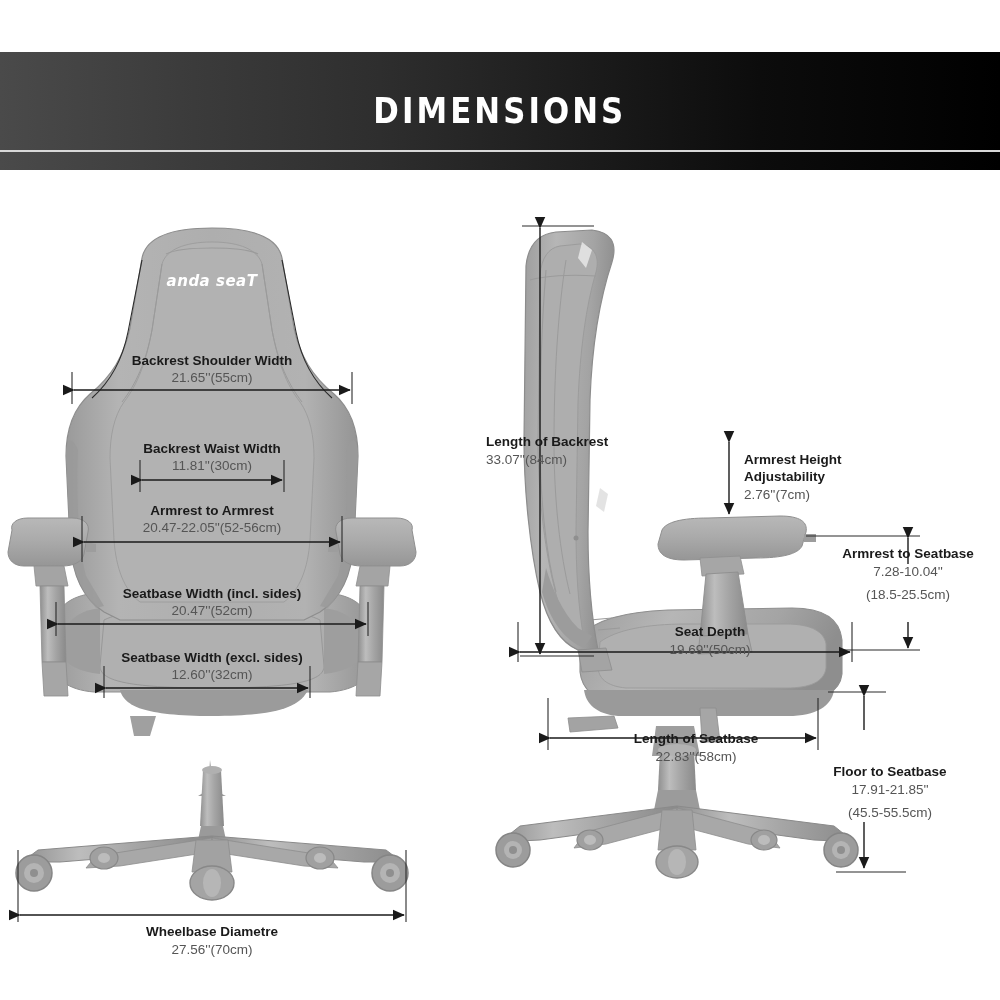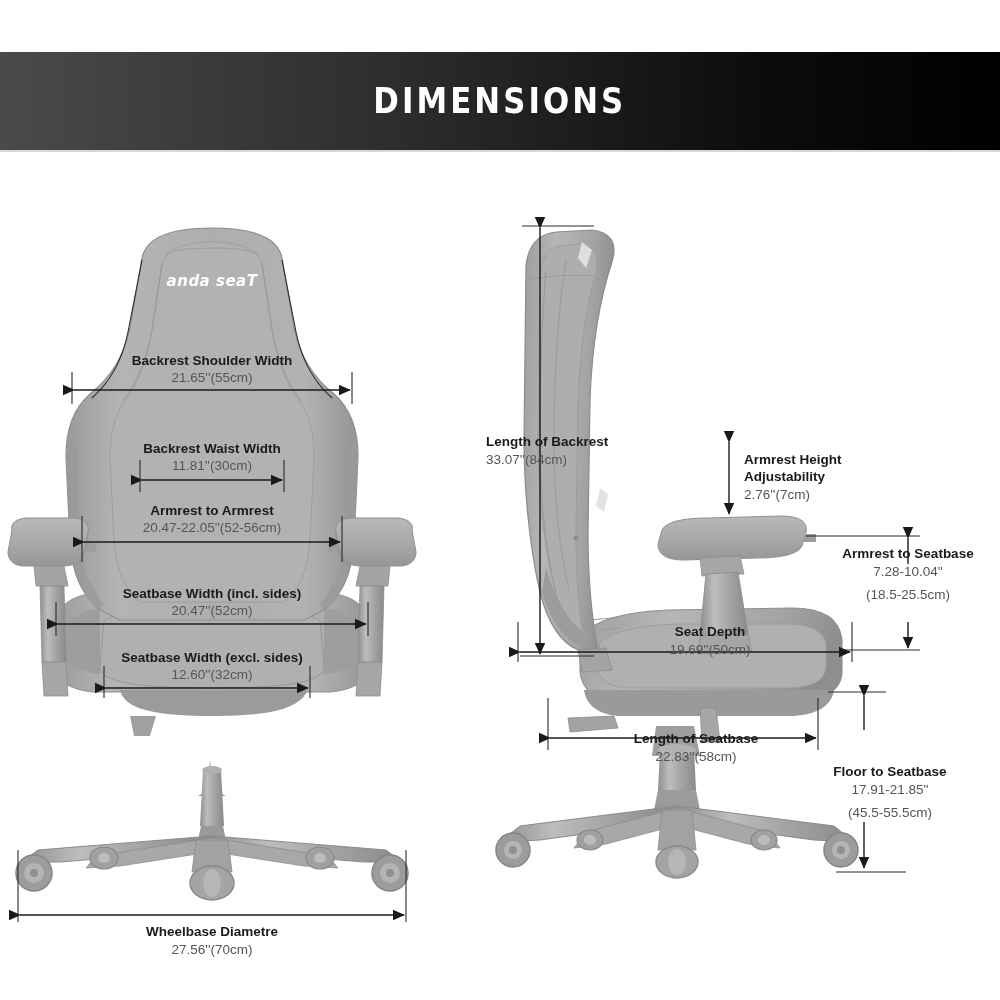--- a/index.html
+++ b/index.html
@@ -20,21 +20,21 @@
     height: 1000px;
     background: #ffffff;
   }
 
   
   .banner {
     position: absolute;
     left: 0;
     top: 52px;
     width: 1000px;
-    height: 98px;
+    height: 118px;
     background: linear-gradient(to right,
                 #4a4a4a 0%,
                 #3c3c3c 18%,
                 #2e2e2e 38%,
                 #1c1c1c 58%,
                 #0c0c0c 76%,
                 #000000 100%);
     display: flex;
     align-items: center;
     justify-content: center;

